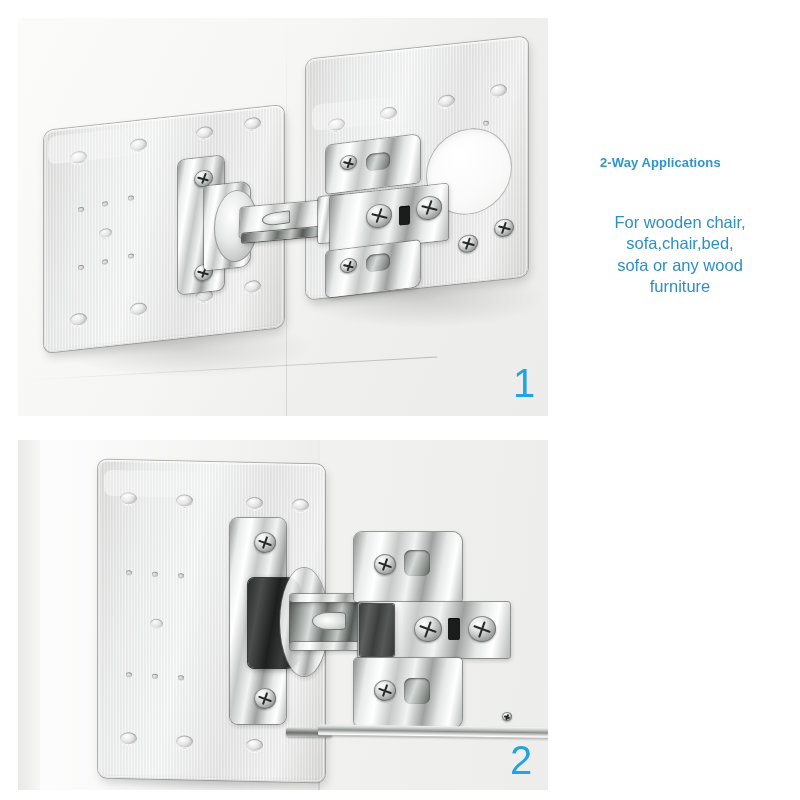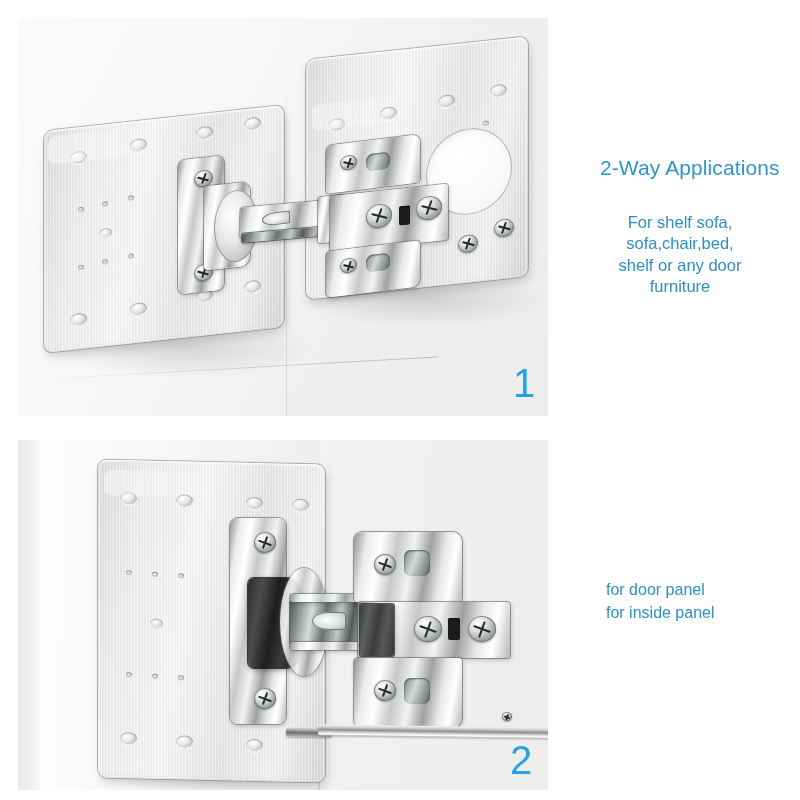--- a/index.html
+++ b/index.html
@@ -187,22 +187,22 @@
     transform-origin:left center;
   }
 
   
   #text-column{
     position:absolute;left:556px;top:0;width:244px;height:800px;
   }
   .txt-heading{
     position:absolute;
     color:#2E96C9;
-    font-size:21px;
-    font-weight:400;
+    font-size:13px;
+    font-weight:700;
     line-height:1.25;
     letter-spacing:.1px;
     white-space:nowrap;
   }
   .txt-body{
     position:absolute;
     color:#2E8FC2;
     font-size:16.5px;
     font-weight:400;
     line-height:1.30;
@@ -368,26 +368,22 @@
     <div class="driver-shaft" style="left:300px;top:286px;width:232px;height:11px;transform:rotate(0.8deg);"></div>
 
     <div class="step-number" id="num-2" style="left:492px;top:300px;">2</div>
   </div>
 
   <div id="text-column">
 
     <div class="txt-heading" style="left:44px;top:155px;">2-Way Applications</div>
 
     <div class="txt-body" style="left:24px;top:212px;">
-      <span>For shelf sofa,</span><br>
+      <span>For wooden chair,</span><br>
       <span>sofa,chair,bed,</span><br>
-      <span>shelf or any door</span><br>
+      <span>sofa or any wood</span><br>
       <span>furniture</span>
     </div>
 
-    <div class="txt-body-2" style="left:50px;top:578px;">
-      <span>for door panel</span><br>
-      <span>for inside panel</span>
-    </div>
 
   </div>
 
 </div>
 
 </body></html>

